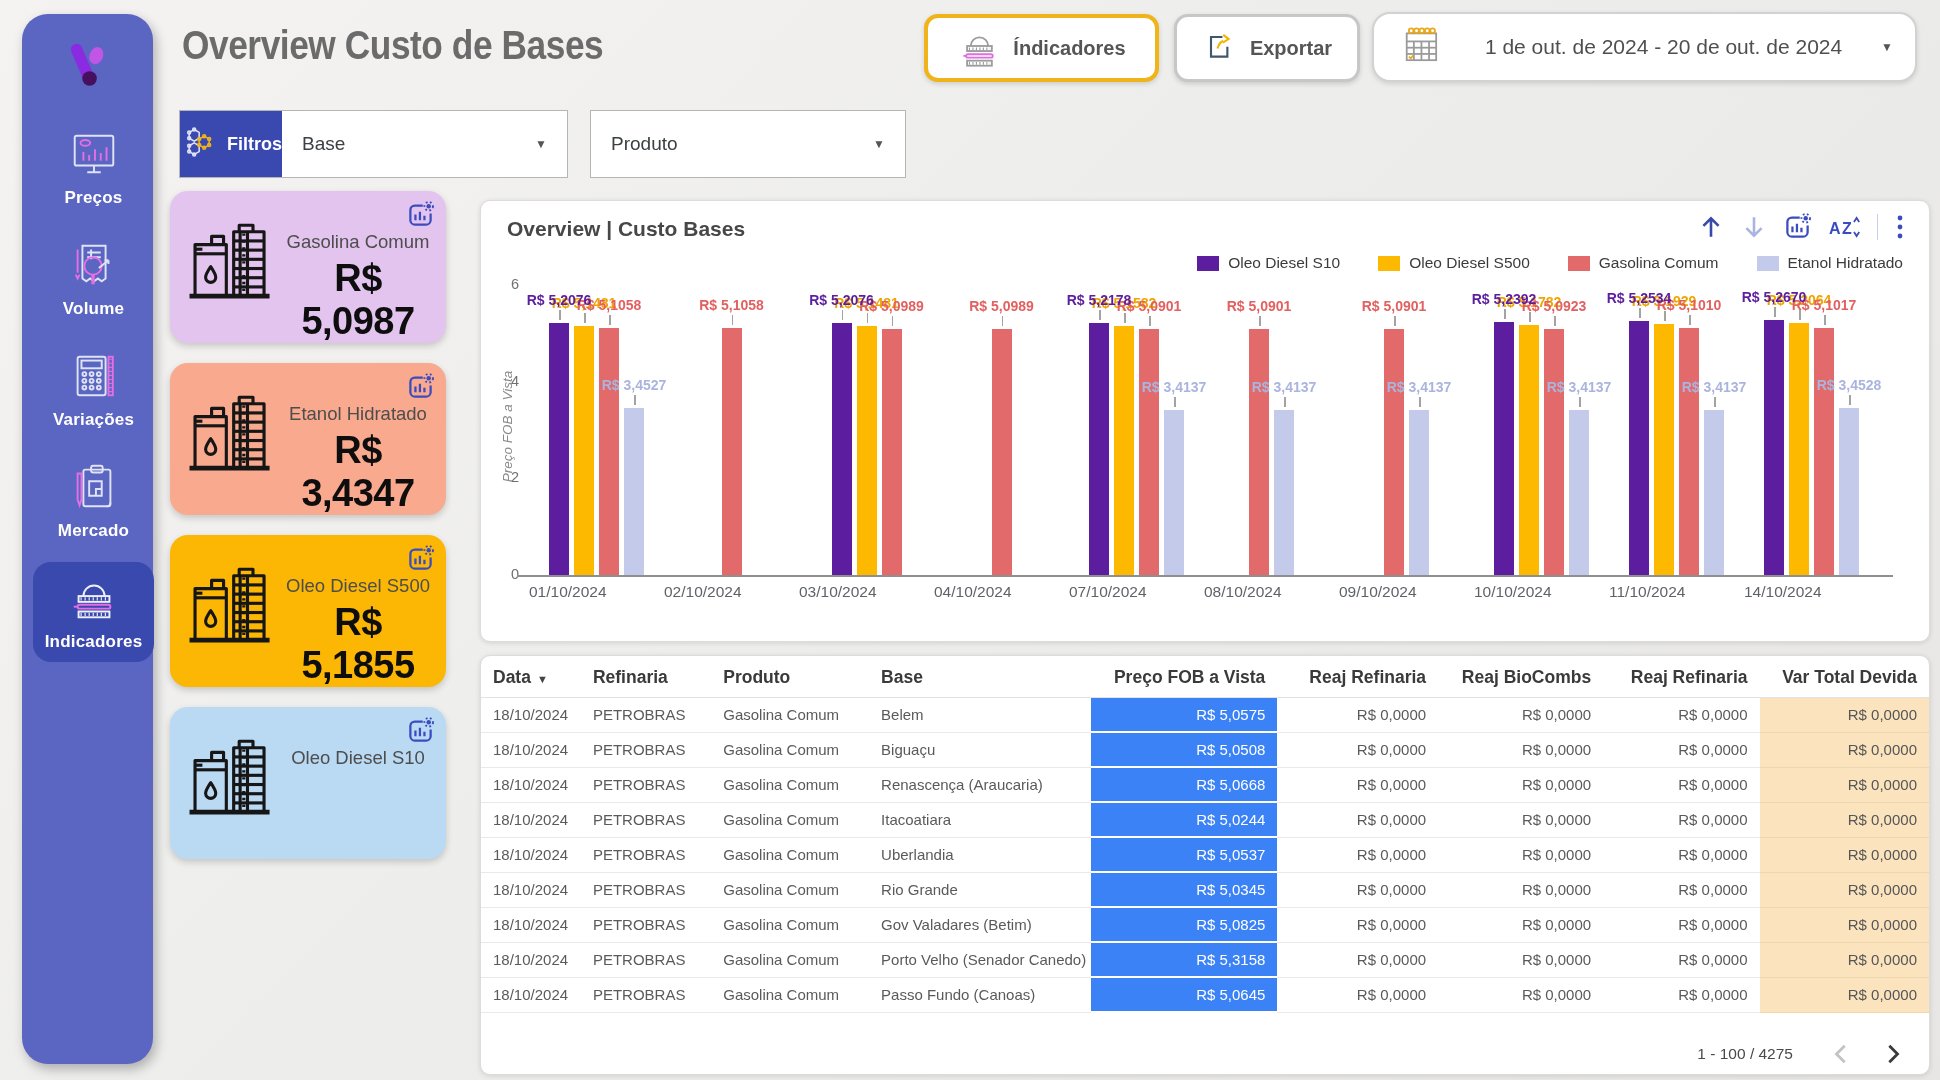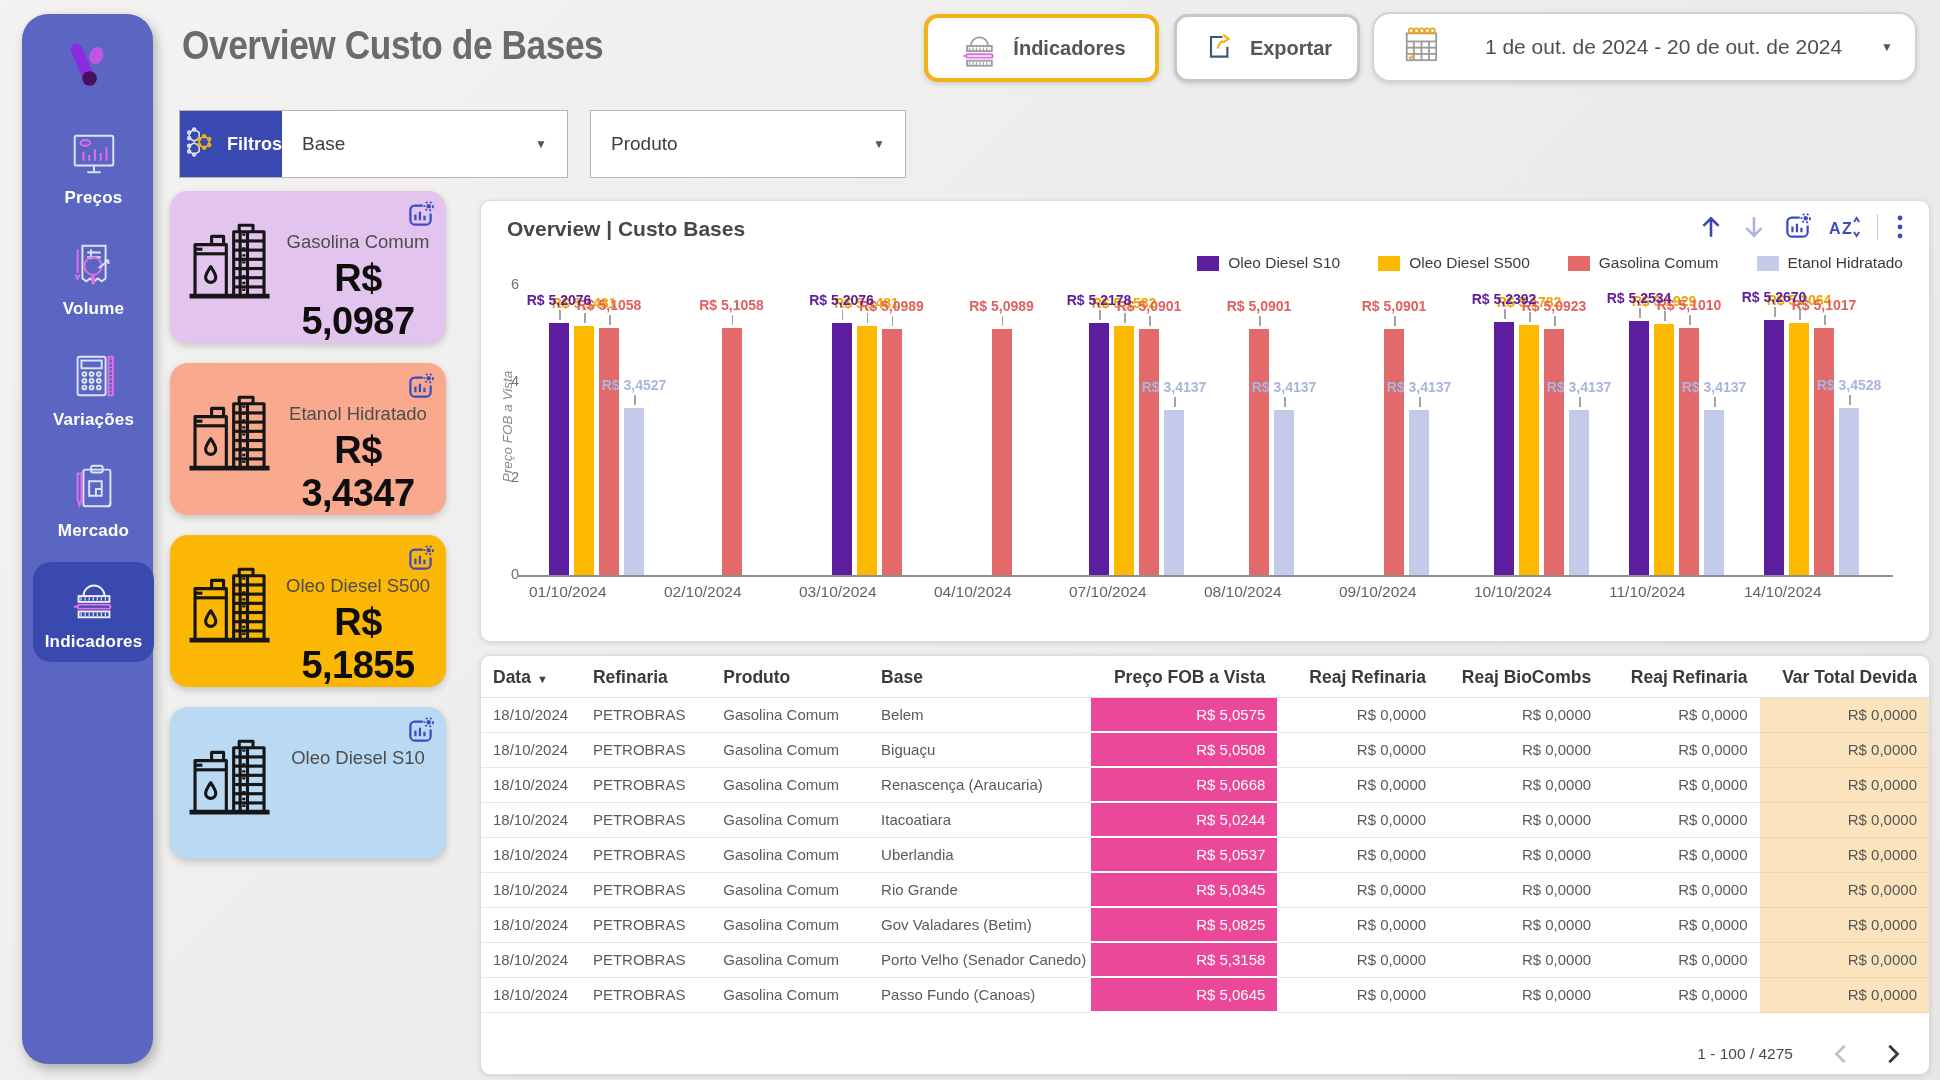--- a/index.html
+++ b/index.html
@@ -74,21 +74,21 @@
   .bar-label{ position:absolute; transform:translateX(-50%); white-space:nowrap;
     font-size:14px; font-weight:600; }
   .xlab{ position:absolute; top:382px; width:135px; text-align:left; font-size:15.5px; color:#5f6368; }
   
   table{ width:100%; border-collapse:collapse; table-layout:fixed; }
   th{ font-size:17.5px; font-weight:700; color:#3a3a3a; padding:11px 12px 9px;
     border-bottom:1px solid #e2e2e2; cursor:pointer; white-space:nowrap; }
   td{ font-size:15px; color:#5a5a5a; padding:8px 12px; border-bottom:1px solid #e9e9e9; white-space:nowrap;
     overflow:hidden; }
   .al{ text-align:left; } .ar{ text-align:right; }
-  td.hl-indigo{ background:#ec4899; color:#fff; border-bottom:2px solid #fff; }
+  td.hl-indigo{ background:#3b82f6; color:#fff; border-bottom:2px solid #fff; }
   td.hl-cream{ background:#fae3bd; color:#565656; border-bottom:1px solid #eed7ae; }
   .sort-glyph{ font-size:11px; color:#444; margin-left:6px; }
   .pagination{ position:absolute; right:28px; bottom:9px; display:flex; align-items:center;
     gap:40px; font-size:15.5px; color:#4a4a4a; }
   .pg-btn{ cursor:pointer; display:flex; align-items:center; }
 </style>
 </head>
 <body>
 
 <div class="canvas">

